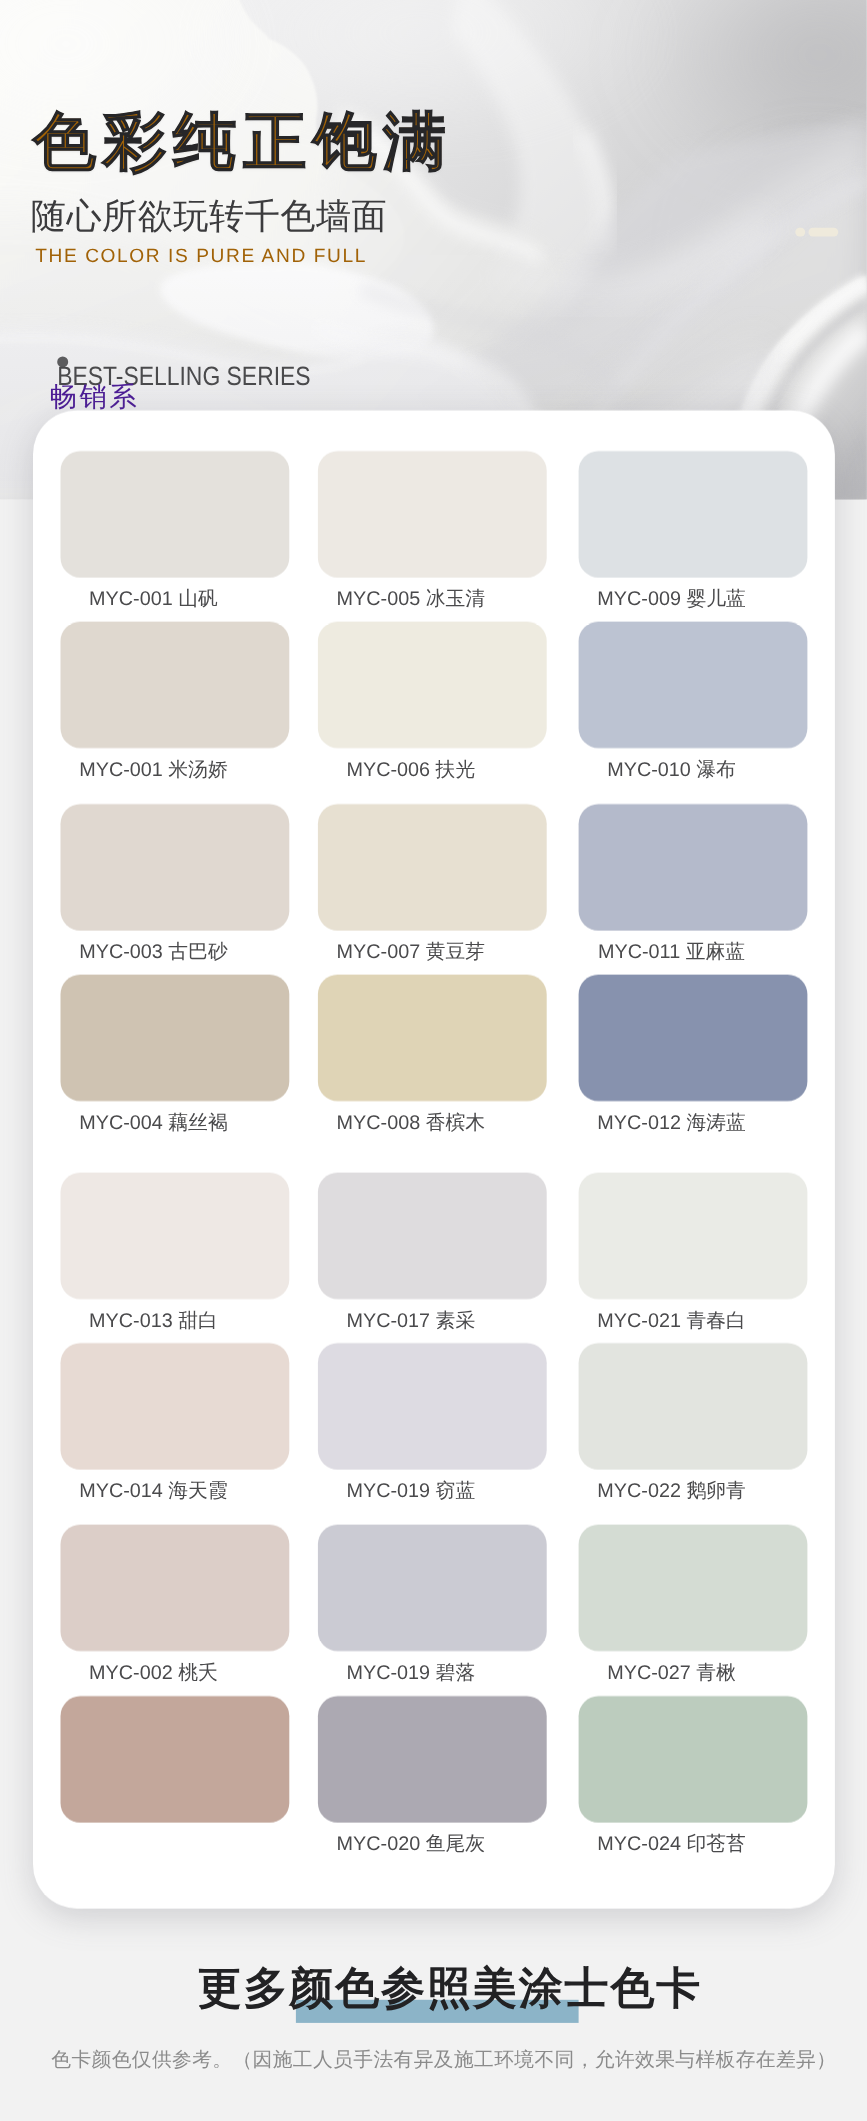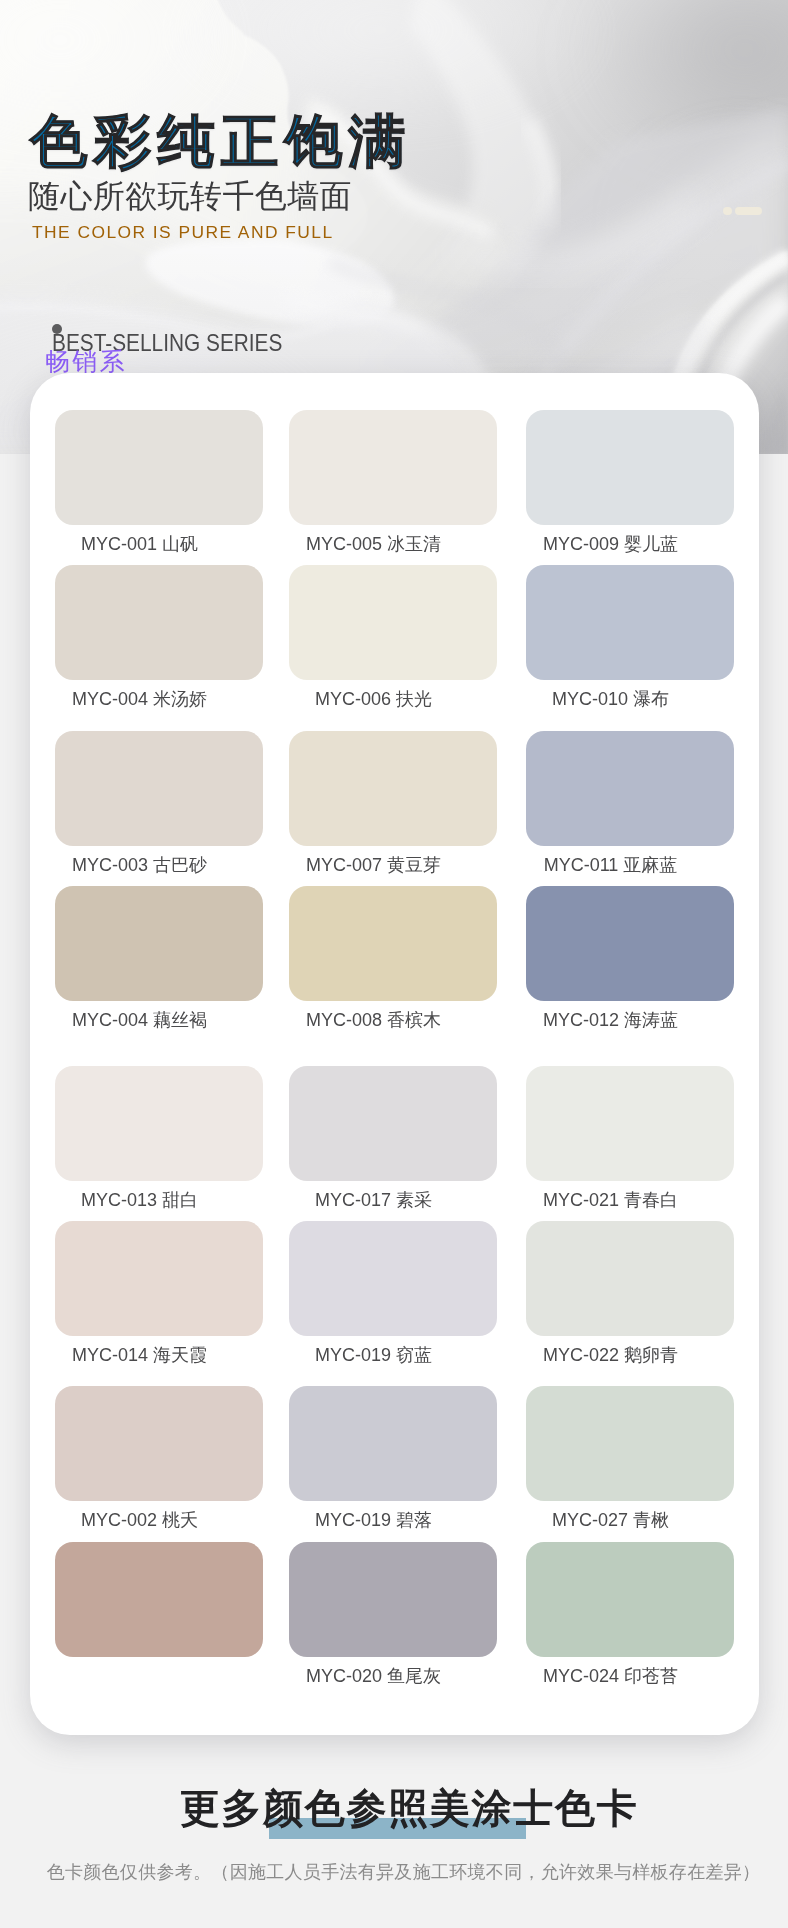--- a/index.html
+++ b/index.html
@@ -15,24 +15,24 @@
   }
   .page{position:relative;width:788px;height:1928px;overflow:hidden;background:#f2f2f2;transform:translateZ(0);}
 
   
   .hero{position:absolute;left:0;top:0;width:788px;height:454px;overflow:hidden;}
   .hero-svg{position:absolute;left:0;top:0;width:788px;height:454px;display:block;}
   .hero-text{position:absolute;left:0;top:0;width:788px;height:454px;}
   .hero-title{
     position:absolute;left:30px;top:100px;
     font-size:57.3px;line-height:58px;font-weight:700;
-    color:#0369a1;letter-spacing:6.4px;-webkit-text-stroke:1.1px #262628;
+    color:#a16207;letter-spacing:6.4px;-webkit-text-stroke:1.1px #262628;
     white-space:nowrap;
     text-shadow:0 1px 2px rgba(160,160,165,.35);
-  transform:translateZ(0);margin-top:12px;}
+  transform:translateZ(0);}
   .hero-sub{
     position:absolute;left:28px;top:180px;
     font-size:32px;line-height:33px;font-weight:400;
     color:#3b3b3d;letter-spacing:0.4px;white-space:nowrap;
   transform:translateZ(0);}
   .hero-en{
     position:absolute;left:32px;top:225px;
     font-size:17.4px;line-height:14px;font-weight:400;
     color:#a16207;letter-spacing:1.45px;white-space:nowrap;
   transform:translateZ(0);}
@@ -43,21 +43,21 @@
   .series-dot{
     width:10px;height:10px;border-radius:50%;
     background:#5c5c5e;display:inline-block;margin-right:9.2px;
     flex:0 0 auto;margin-top:5px;
   }
   .series-en{
     font-size:24px;line-height:18px;color:#4a4a4c;letter-spacing:0;font-weight:400;
     display:inline-block;transform:scaleX(0.868);transform-origin:0 0;
   }
   .series-cn{
-    font-size:25px;line-height:18px;color:#8b5cf6;letter-spacing:2.2px;font-weight:400;
+    font-size:25px;line-height:18px;color:#4c1d95;letter-spacing:2.2px;font-weight:400;
     margin-left:-7px;
   transform:translateZ(0);}
   .deco{position:absolute;left:723px;top:207px;display:flex;align-items:center;gap:3px;}
   .deco-dot{width:9px;height:8px;border-radius:4px;background:#efeadc;}
   .deco-bar{width:27px;height:8px;border-radius:4px;background:#efeadc;}
 
   
   .card{
     position:absolute;left:30px;top:373px;width:729px;height:1362px;
     background:#fff;border-radius:40px;
@@ -260,21 +260,21 @@
             <div class="cap">MYC-005 冰玉清</div>
           </div>
           <div class="cell c2">
             <div class="chip" style="background: rgb(221, 225, 228);"></div>
             <div class="cap">MYC-009 婴儿蓝</div>
           </div>
         </div>
         <div class="swatch-row" style="top: 192px;">
           <div class="cell c0">
             <div class="chip" style="background: rgb(223, 216, 207);"></div>
-            <div class="cap">MYC-004 米汤娇</div>
+            <div class="cap">MYC-001 米汤娇</div>
           </div>
           <div class="cell c1">
             <div class="chip" style="background: rgb(238, 235, 224);"></div>
             <div class="cap">MYC-006 扶光</div>
           </div>
           <div class="cell c2">
             <div class="chip" style="background: rgb(188, 195, 210);"></div>
             <div class="cap">MYC-010 瀑布</div>
           </div>
         </div>

